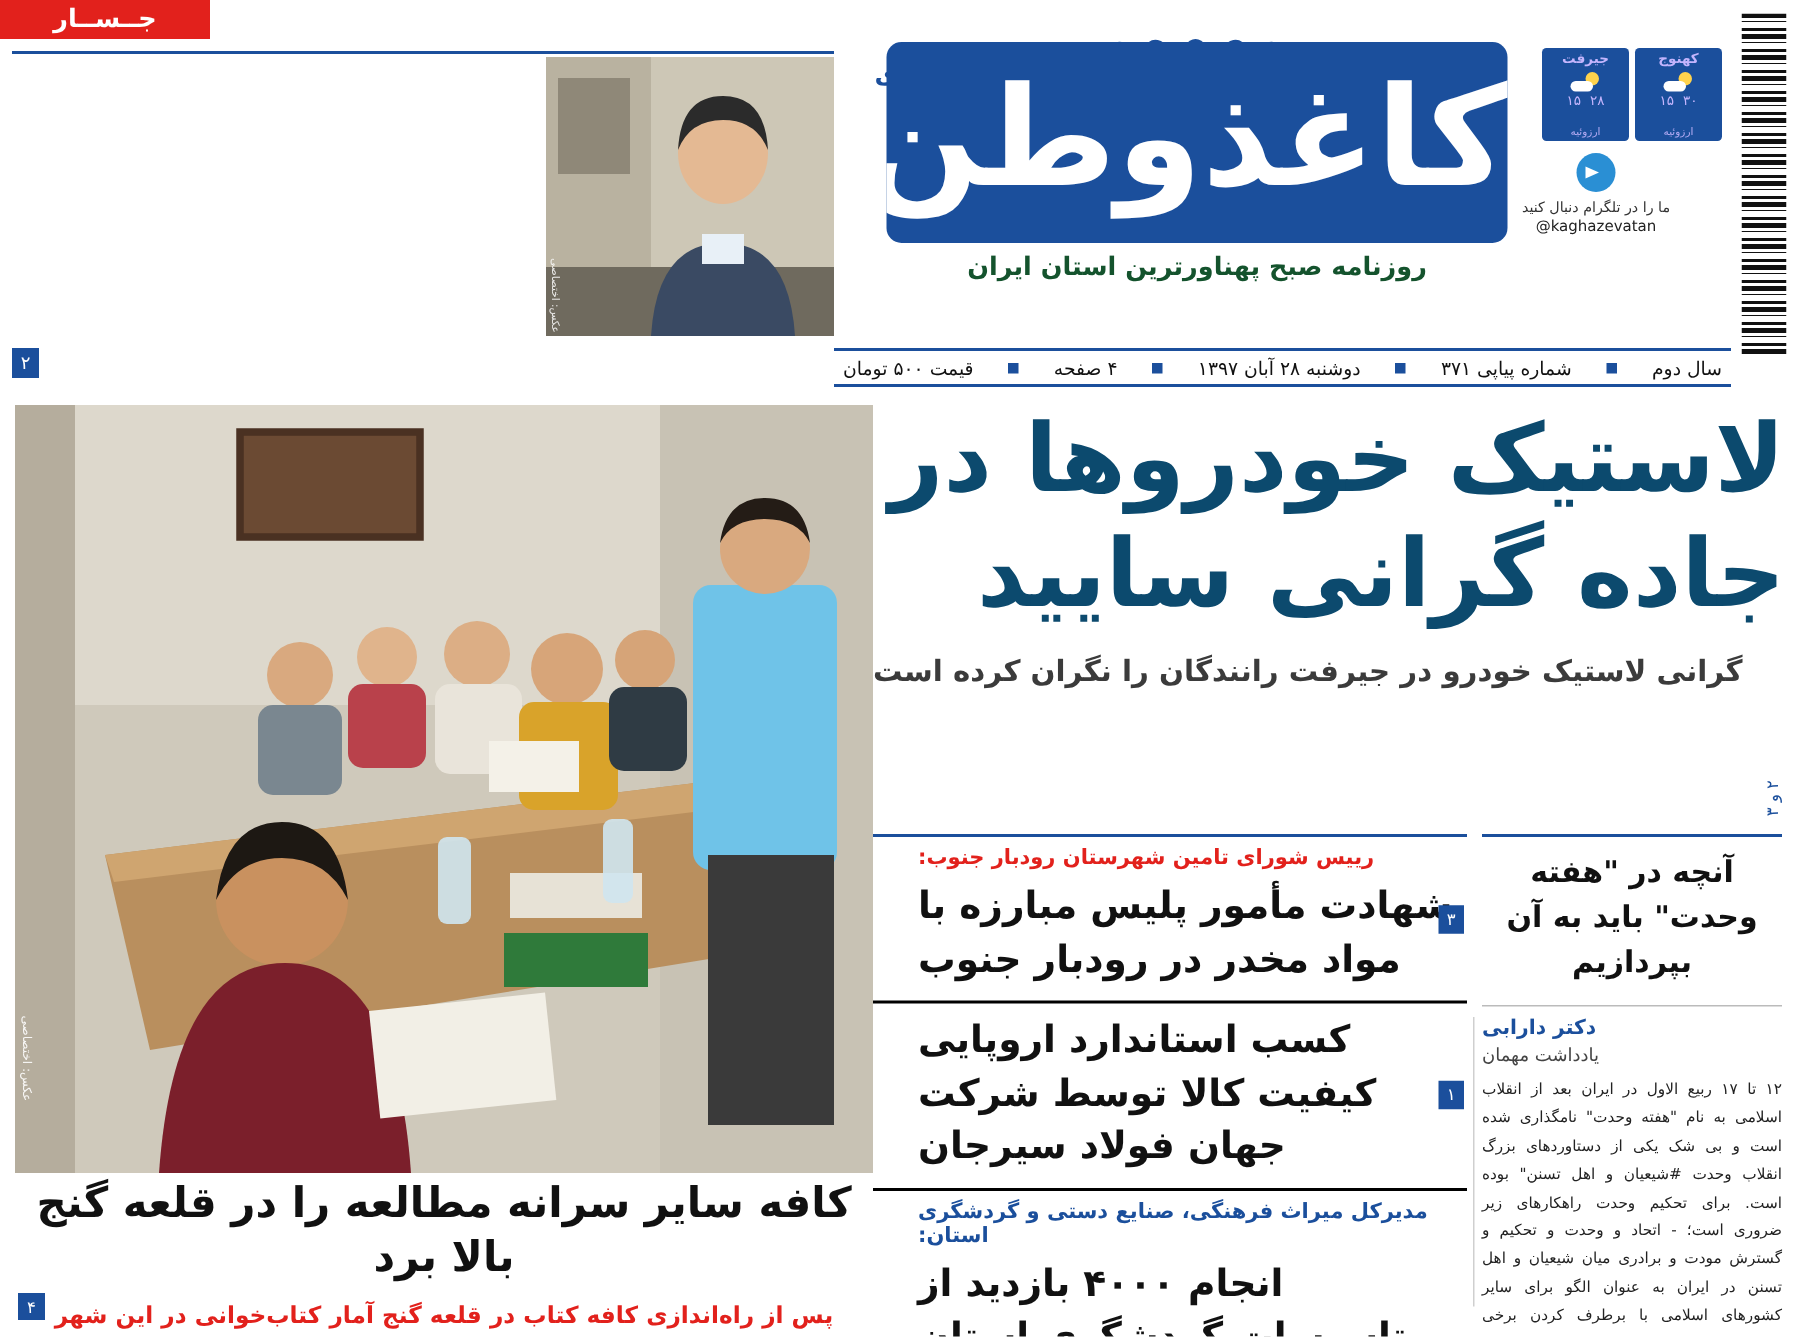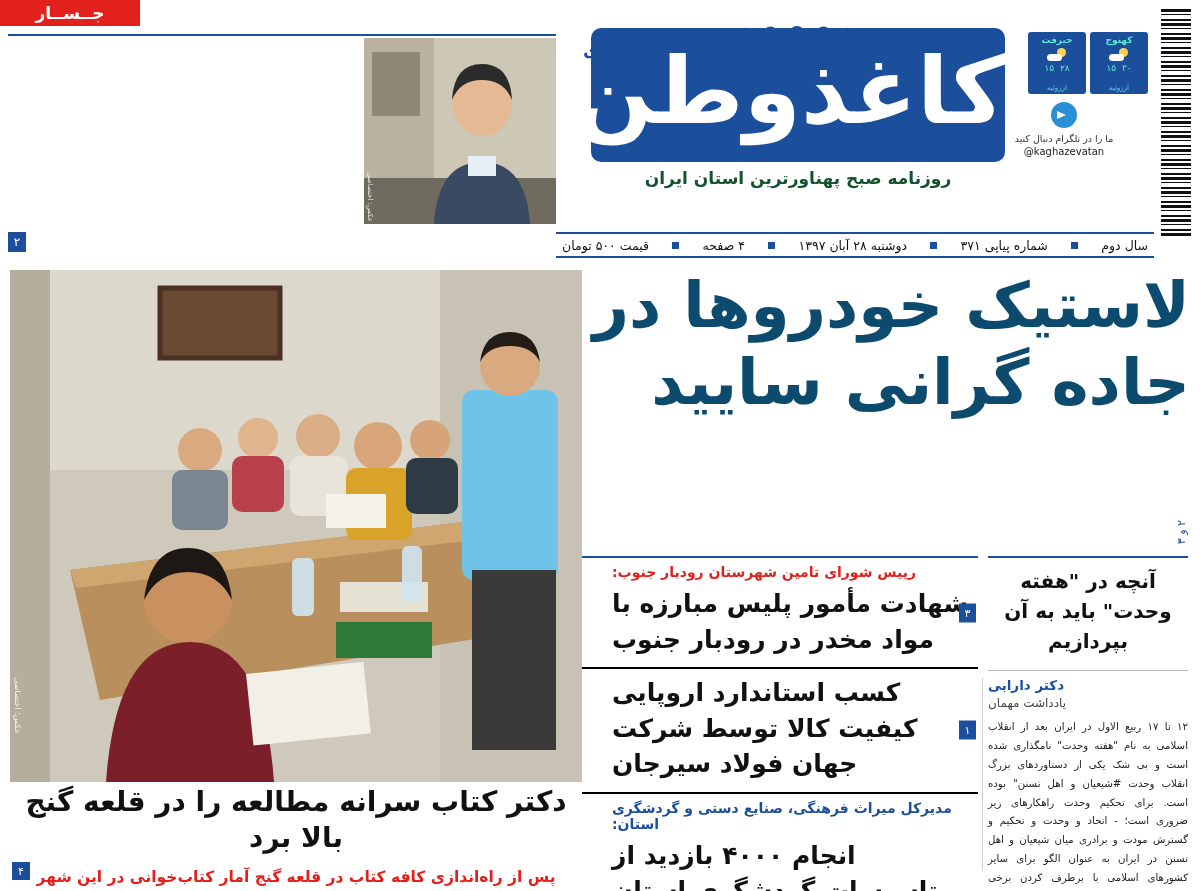--- a/index.html
+++ b/index.html
@@ -52,21 +52,21 @@
   }
   .weather-box {
     position: absolute;
     top: 26px; right: 6px;
     width: 120px; height: 62px;
     display: flex; gap: 4px;
   }
   .wcell {
     flex: 1;
     background: #1b4f9c;
-    color: #5eead4;
+    color: #c4b5fd;
     border-radius: 3px;
     position: relative;
     padding-top: 3px;
     text-align: center;
   }
   .wcell .wname { font-size: 9px; font-weight: bold; }
   .wicon {
     width: 20px; height: 13px;
     margin: 3px auto 2px auto;
     position: relative;
@@ -446,20 +446,21 @@
     <span>دوشنبه ۲۸ آبان ۱۳۹۷</span>
     <span class="sq"></span>
     <span>۴ صفحه</span>
     <span class="sq"></span>
     <span>قیمت ۵۰۰ تومان</span>
   </div>
   <div class="page-num-sq">۲</div>
 
   <div class="main-head">
     <h1>لاستیک خودروها در جاده گرانی سایید</h1>
+    <div class="sub">گرانی لاستیک خودرو در جیرفت رانندگان را نگران کرده است</div>
   </div>
   <div class="pages-mark">۲ و ۳</div>
 
   <div class="big-photo">
     <svg width="572" height="512" viewBox="0 0 572 512" style="position:absolute;inset:0">
       <rect x="0" y="0" width="572" height="512" fill="#cfc9bb"></rect>
       <rect x="0" y="0" width="572" height="200" fill="#ddd8cc"></rect>
       <rect x="0" y="0" width="40" height="512" fill="#b5ad9d"></rect>
       <rect x="150" y="18" width="120" height="70" fill="#6b4a33" stroke="#4a3122" stroke-width="5"></rect>
       <rect x="430" y="0" width="142" height="512" fill="#c8c2b4"></rect>
@@ -491,21 +492,21 @@
       <rect x="326" y="352" width="96" height="36" fill="#2f7a3a"></rect>
       <rect x="330" y="312" width="88" height="30" fill="#e7e2d6"></rect>
       <rect x="282" y="288" width="22" height="58" rx="6" fill="#cfe6ef" opacity="0.9"></rect>
       <rect x="392" y="276" width="20" height="56" rx="6" fill="#cfe6ef" opacity="0.9"></rect>
       <rect x="316" y="224" width="60" height="34" fill="#f4f1e8"></rect>
     </svg>
     <div class="bp-credit">عکس: اختصاصی</div>
   </div>
 
   <div style="position:absolute;left:10px;top:782px;width:572px;height:100px;background:#fff">
-    <h2 style="font-size:28px;font-weight:bold;color:#111;text-align:center;line-height:1.3;direction:rtl;padding-top:2px">دکتر کتاب سرانه مطالعه را در قلعه گنج بالا برد</h2>
+    <h2 style="font-size:28px;font-weight:bold;color:#111;text-align:center;line-height:1.3;direction:rtl;padding-top:2px">کافه سایر سرانه مطالعه را در قلعه گنج بالا برد</h2>
     <p style="margin-top:8px;font-size:15.5px;color:#e2211c;text-align:center;font-weight:bold;line-height:1.55;direction:rtl;padding:0 18px">پس از راه‌اندازی کافه کتاب در قلعه گنج آمار کتاب‌خوانی در این شهر افزایش پیداکرده است</p>
     <div class="bp-pagesq" style="left:2px;bottom:2px">۴</div>
   </div>
 
   <div class="opinion">
     <h3>آنچه در "هفته وحدت" باید به آن بپردازیم</h3>
     <div class="op-author">
       <div class="name">دکتر دارابی</div>
       <div class="role">یادداشت مهمان</div>
     </div>

